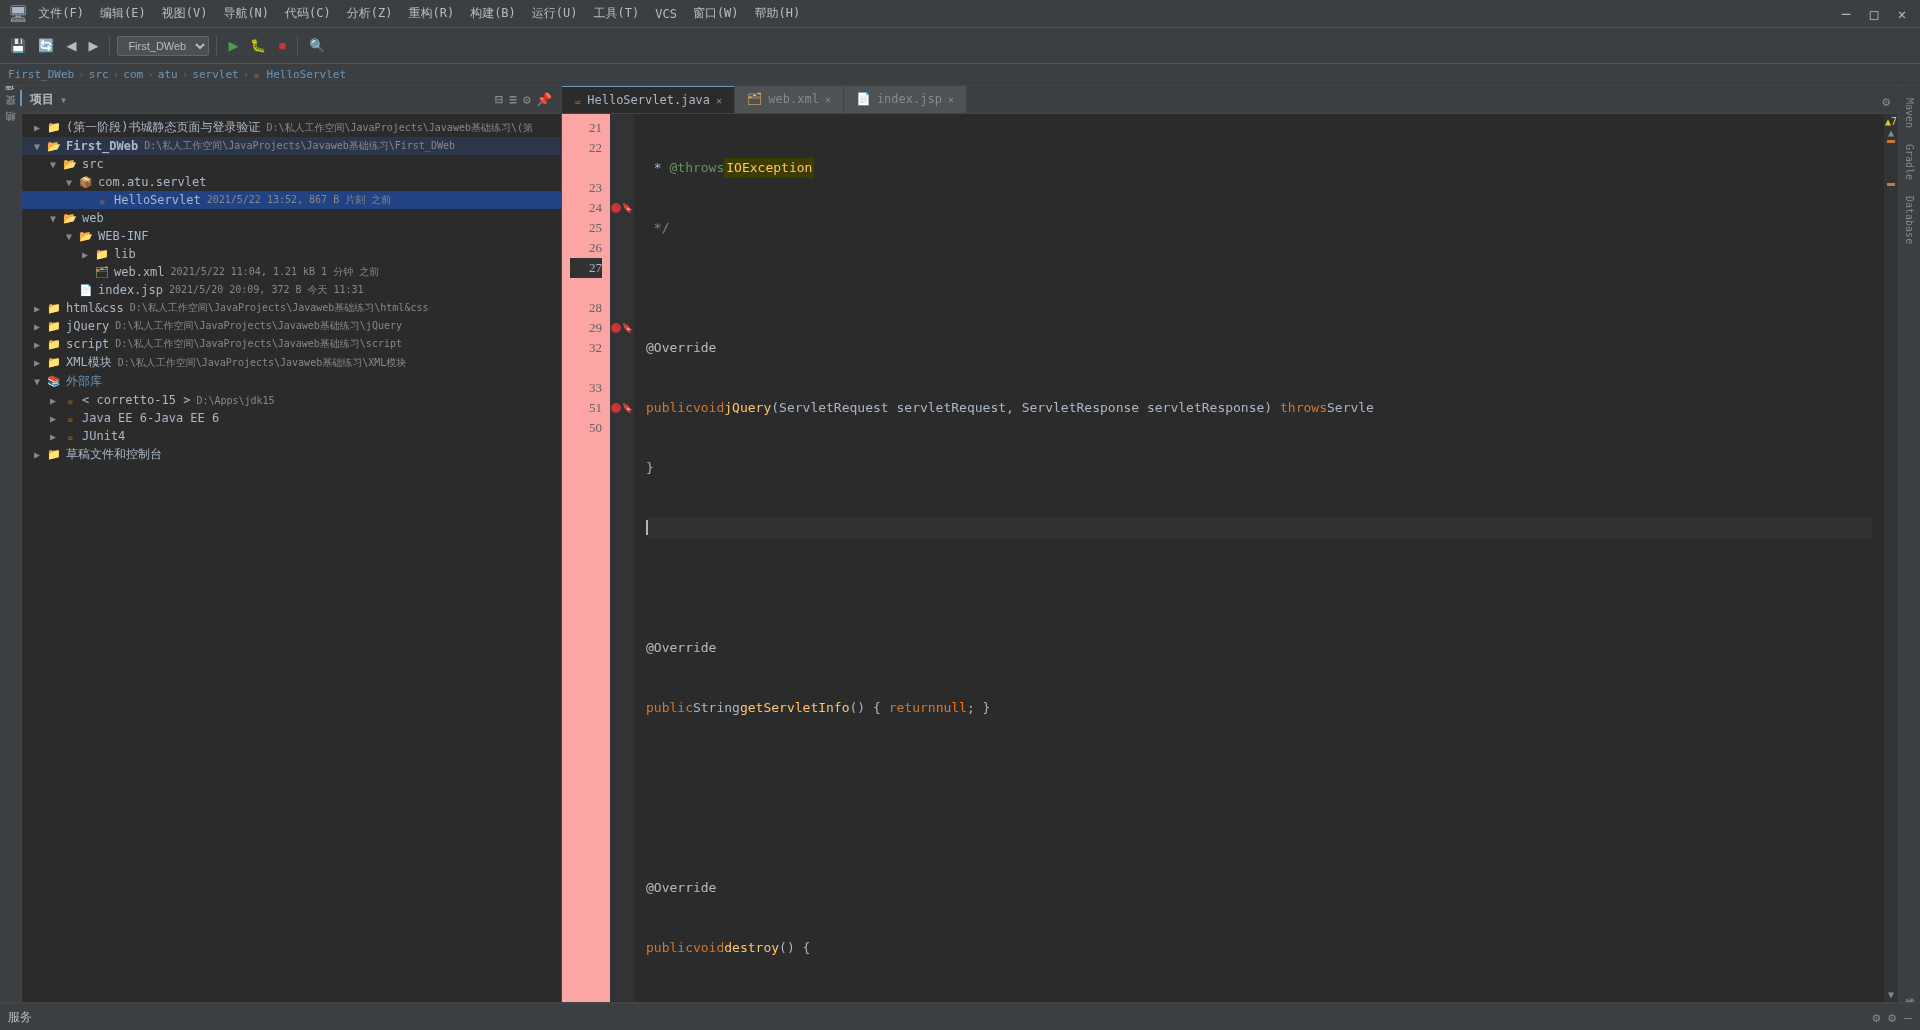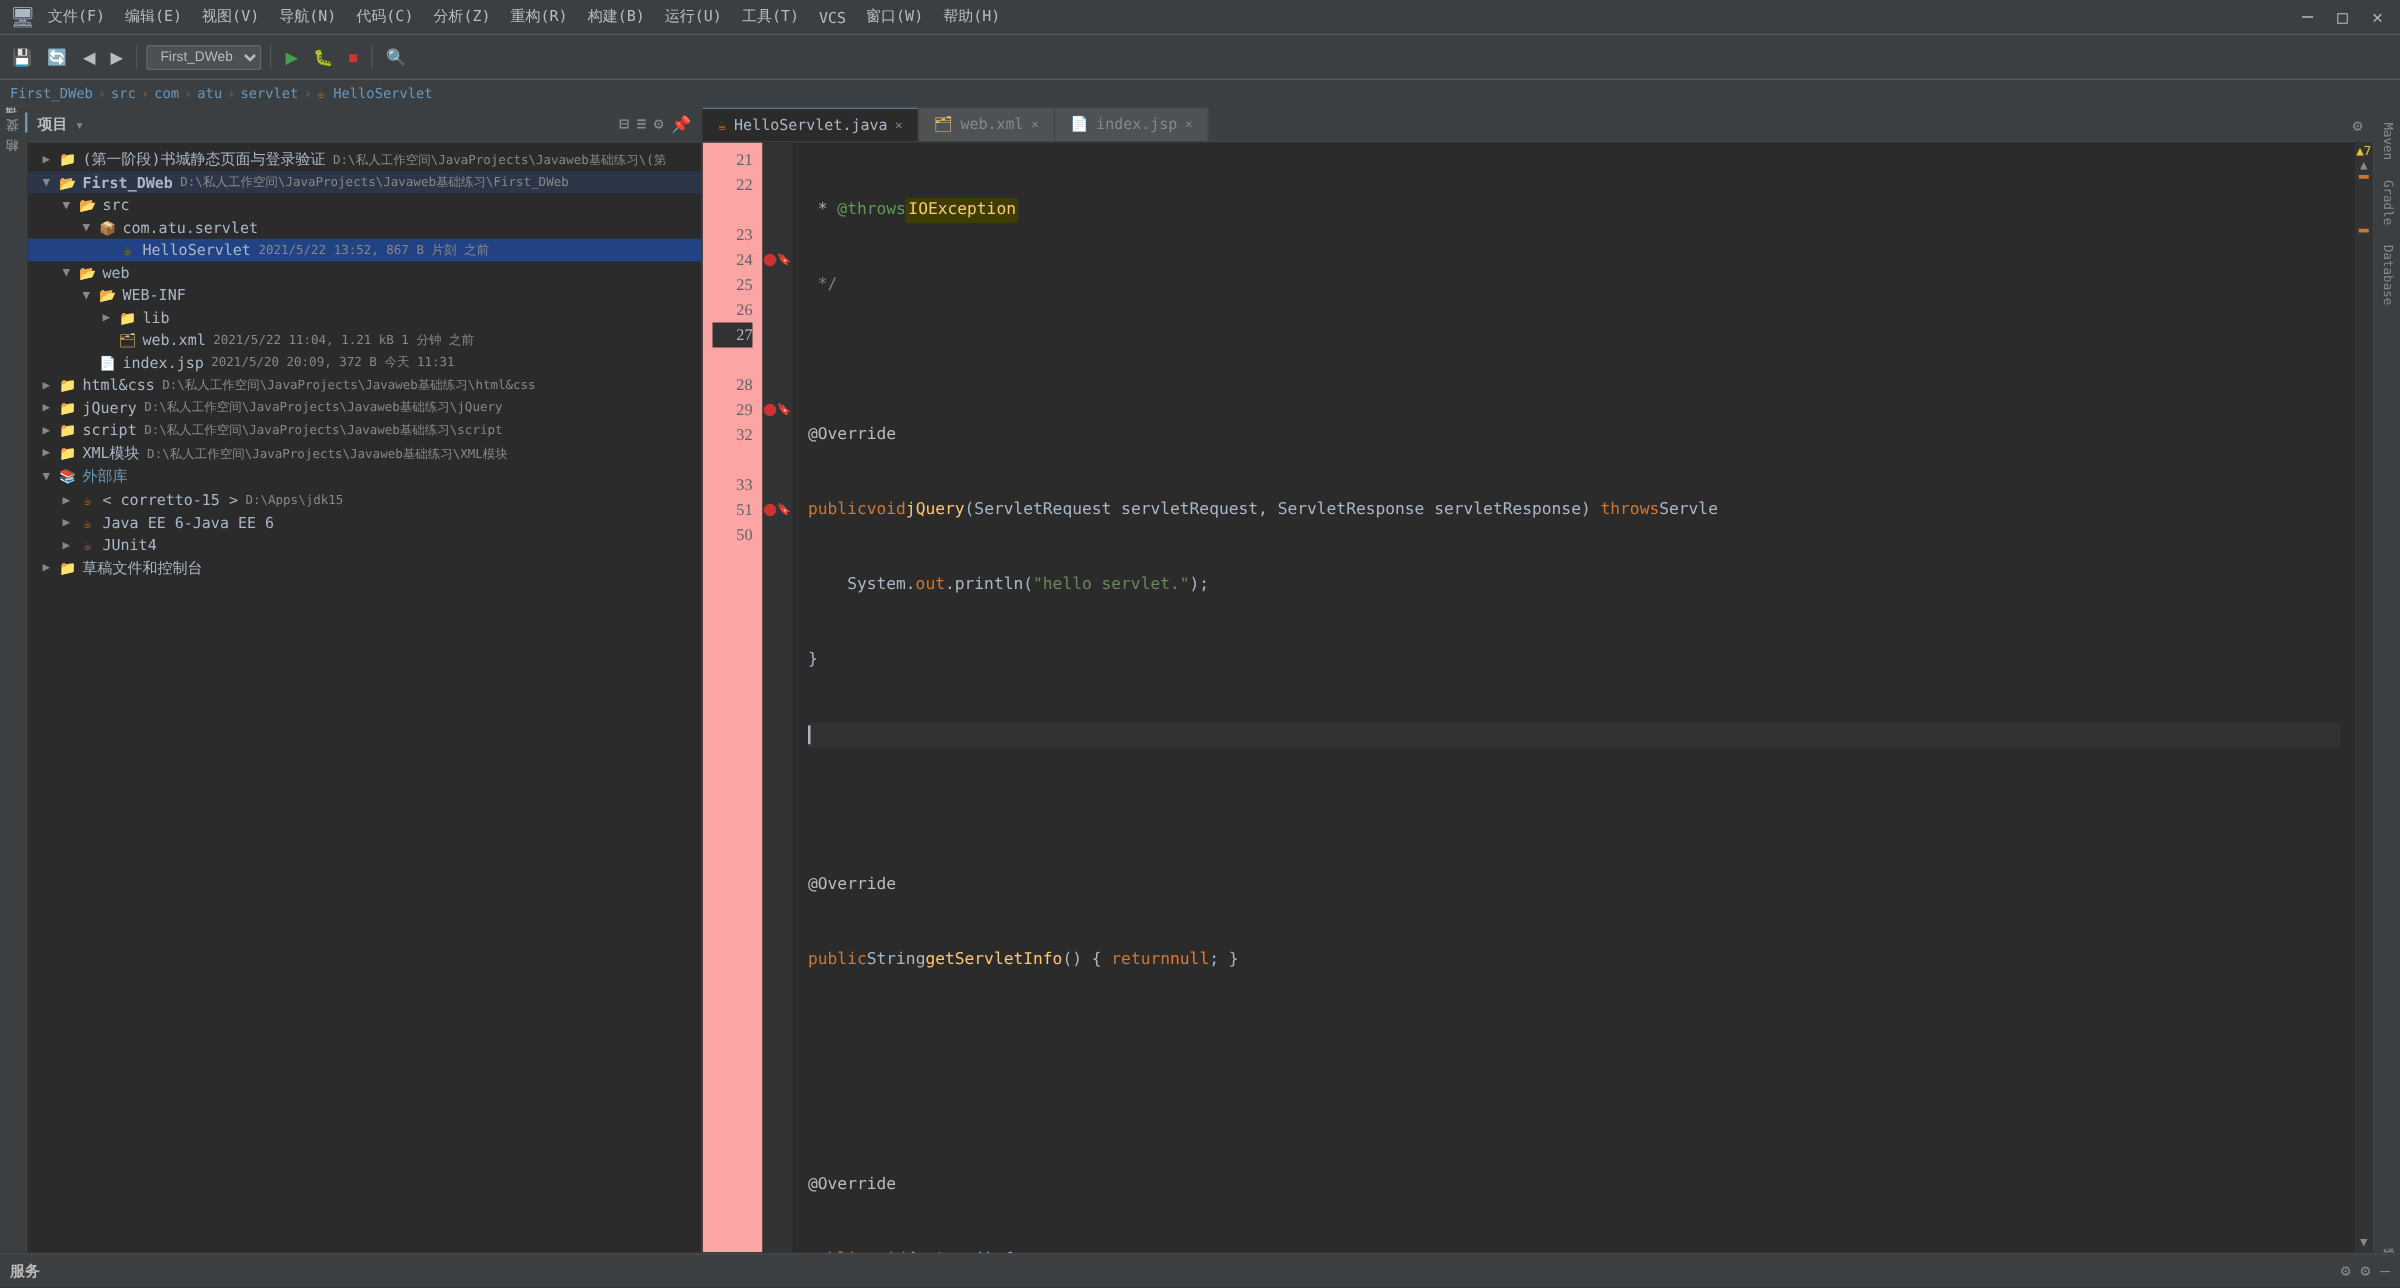--- a/index.html
+++ b/index.html
@@ -367,21 +367,20 @@
         </div>
         <div style="height:20px;"></div>
       </div>
 
       <div id="code-body" style="flex:1;padding:4px 12px;font-size:13px;line-height:20px;white-space:pre;overflow:auto;">
         <div class="code-line"> * <span style="color:#629755;">@throws</span> <span style="background:#3d3d00;color:#ffc66d;padding:0 2px;">IOException</span></div>
         <div class="code-line"><span style="color:#808080;"> */</span></div>
         <div class="code-line">&nbsp;</div>
         <div class="code-line"><span style="color:#bbb;">@Override</span></div>
         <div class="code-line"><span style="color:#cc7832;">public</span> <span style="color:#cc7832;">void</span> <span style="color:#ffc66d;">jQuery</span>(<span style="color:#a9b7c6;">ServletRequest</span> servletRequest, <span style="color:#a9b7c6;">ServletResponse</span> servletResponse) <span style="color:#cc7832;">throws</span> <span style="color:#a9b7c6;">Servle</span></div>
-        <div class="code-line">    System.<span style="color:#cc7832;">out</span>.println(<span style="color:#6a8759;">"hello servlet."</span>);</div>
         <div class="code-line">}</div>
         <div class="code-line" style="background:#323232;display:block;"><span style="border-left:2px solid #a9b7c6;margin-left:0;">&nbsp;</span></div>
         <div class="code-line">&nbsp;</div>
         <div class="code-line"><span style="color:#bbb;">@Override</span></div>
         <div class="code-line"><span style="color:#cc7832;">public</span> <span style="color:#a9b7c6;">String</span> <span style="color:#ffc66d;">getServletInfo</span>() { <span style="color:#cc7832;">return</span> <span style="color:#f97316;">null</span>; }</div>
         <div class="code-line">&nbsp;</div>
         <div class="code-line">&nbsp;</div>
         <div class="code-line"><span style="color:#bbb;">@Override</span></div>
         <div class="code-line"><span style="color:#cc7832;">public</span> <span style="color:#cc7832;">void</span> <span style="color:#ffc66d;">destroy</span>() {</div>
         
@@ -403,21 +402,21 @@
     <div class="right-tab" style="writing-mode:vertical-rl;color:#888;font-size:10px;padding:8px 3px;cursor:pointer;">Maven</div>
     <div class="right-tab" style="writing-mode:vertical-rl;color:#888;font-size:10px;padding:8px 3px;cursor:pointer;">Gradle</div>
     <div class="right-tab" style="writing-mode:vertical-rl;color:#888;font-size:10px;padding:8px 3px;cursor:pointer;">Database</div>
     <div class="right-tab" style="writing-mode:vertical-rl;color:#888;font-size:10px;padding:8px 3px;cursor:pointer;margin-top:auto;">通知</div>
   </div>
 </div>
 
 <div id="bottom-panel" style="height:320px;background:#2b2b2b;border-top:2px solid #444;display:flex;flex-direction:column;">
 
   <div style="background:#3c3f41;height:28px;display:flex;align-items:center;padding:0 8px;border-bottom:1px solid #444;justify-content:space-between;">
-    <span style="color:#bbb;font-size:12px;font-weight:bold;">服务</span>
+    <span style="color:#bbb;font-size:12px;font-weight:normal;">服务</span>
     <div style="display:flex;gap:8px;align-items:center;">
       <span style="color:#888;cursor:pointer;font-size:13px;">⚙</span>
       <span style="color:#888;cursor:pointer;font-size:13px;">⚙</span>
       <span style="color:#888;cursor:pointer;font-size:13px;">—</span>
     </div>
   </div>
 
 </div>
 
 </body></html>

